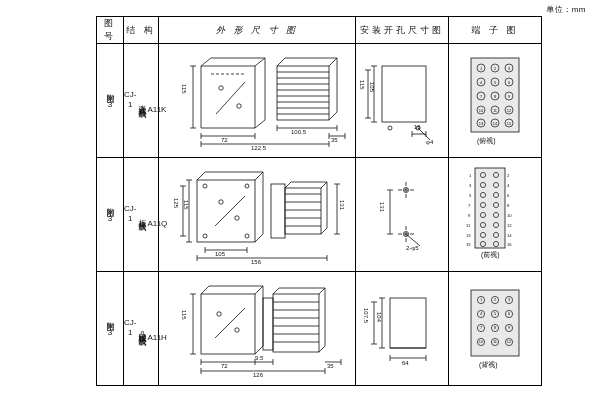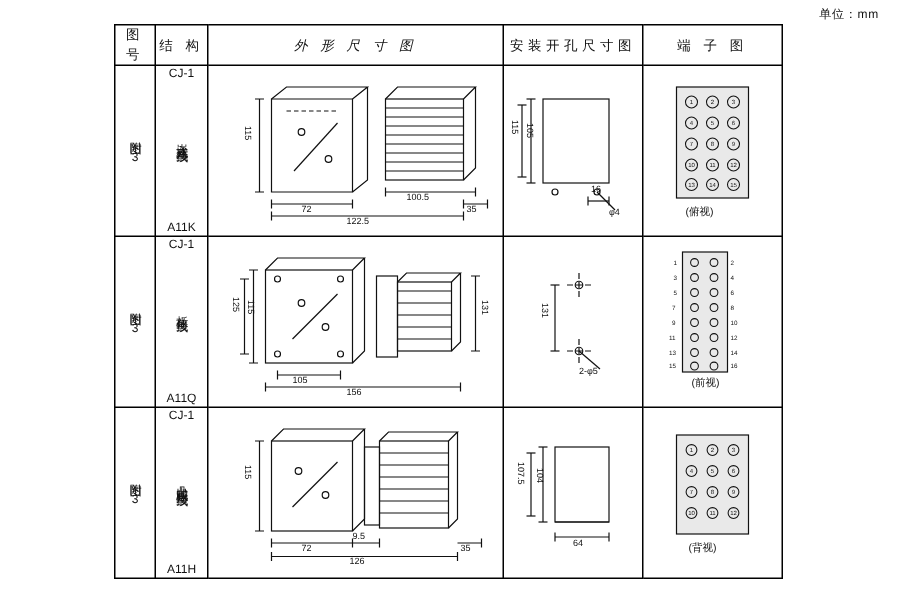--- a/index.html
+++ b/index.html
@@ -1,31 +1,31 @@
 <!DOCTYPE html>
 <html><head>
 <meta charset="utf-8">
 <style>
   html,body{margin:0;padding:0;background:#ffffff;}
   body{width:600px;height:400px;font-family:"Liberation Sans",sans-serif;color:#111;}
   .page{position:relative;width:600px;height:400px;}
   .unit{position:absolute;right:14px;top:4px;font-size:8px;letter-spacing:.5px;}
-  table.main{position:absolute;left:76px;top:16px;border-collapse:collapse;width:440px;height:370px;
+  table.main{position:absolute;left:96px;top:16px;border-collapse:collapse;width:440px;height:370px;
              table-layout:fixed;}
   table.main th, table.main td{border:1px solid #000;padding:0;vertical-align:middle;text-align:center;}
   table.main th{font-size:9px;font-weight:normal;height:16px;letter-spacing:3px;}
   .col-no{width:26px;}
   .col-struct{width:34px;}
   .col-outline{width:196px;font-style:italic;}
   .col-mount{width:92px;font-family:Liberation Serif, serif;}
   .col-term{width:92px;}
   .vert{writing-mode:vertical-rl;text-orientation:upright;font-size:8px;line-height:11px;letter-spacing:1px;
         margin:0 auto;}
   .cellno{font-size:8px;line-height:12px;}
-  .struct-box{display:flex;flex-direction:column;align-items:center;justify-content:space-between;height:100%;
+  .struct-box{display:flex;flex-direction:row;align-items:center;justify-content:flex-start;height:100%;
               font-size:7.5px;line-height:10px;}
   .struct-box .code{font-size:8px;margin-bottom:2px;}
   .struct-box .tail{font-size:8px;margin-top:19px;}
   .rowbody{height:114px;}
   .draw{position:relative;width:100%;height:100%;}
   .lbl{position:absolute;font-size:6px;color:#111;white-space:nowrap;}
   .vlbl{position:absolute;font-size:6px;color:#111;writing-mode:vertical-rl;text-orientation:mixed;white-space:nowrap;}
   .cap{position:absolute;font-size:7px;}
   svg{display:block;}
 </style>

